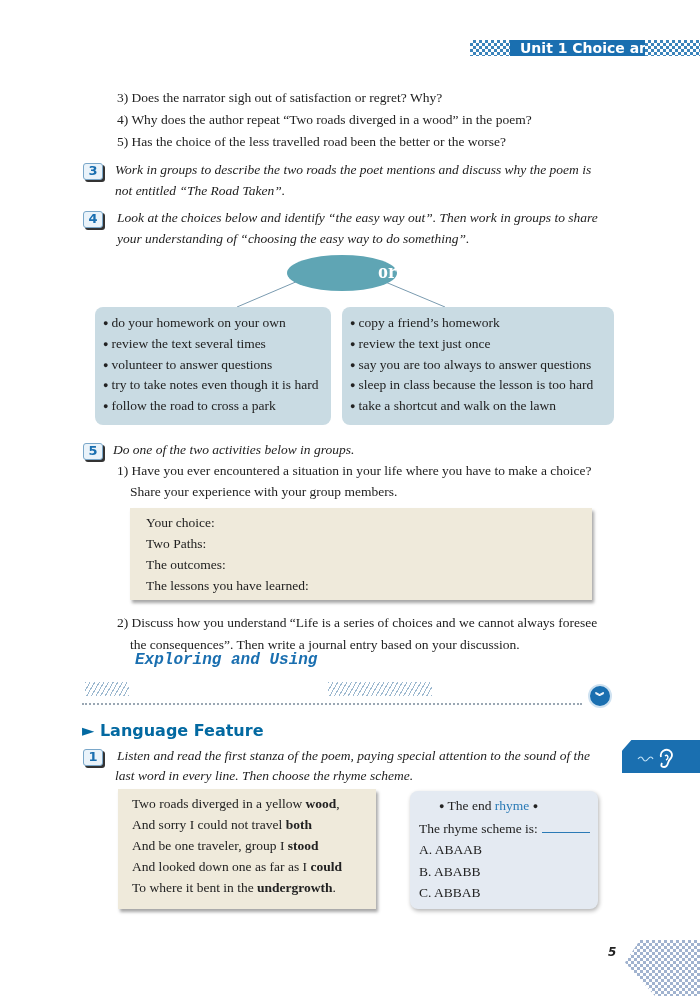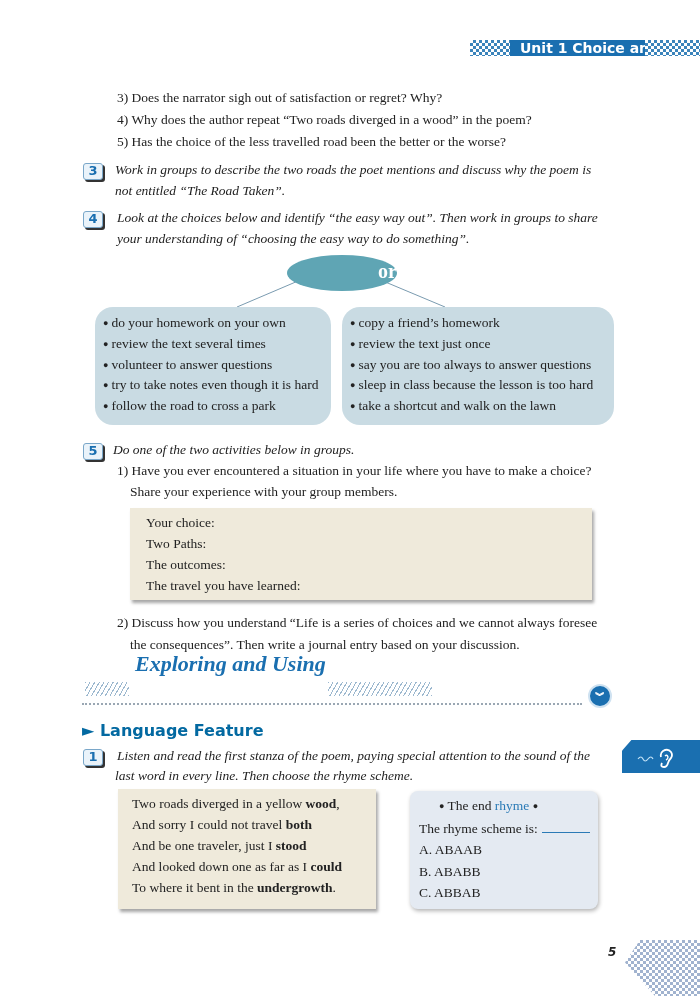--- a/index.html
+++ b/index.html
@@ -22,29 +22,29 @@
   .line { position: absolute; white-space: nowrap; font-size: 13.5px; line-height: 20px; }
   .ital { font-style: italic; }
 
   .num-badge { position: absolute; width: 20px; height: 17px; border: 1.5px solid #7aa7c9; border-radius: 3px;
     background: #eaf3fa; color: #1a6fb0; font-family: "DejaVu Sans", sans-serif; font-weight: bold; font-size: 13px;
     text-align: center; line-height: 14px; box-shadow: 2px 2px 0 #333; }
 
   .or-oval { position: absolute; left: 287px; top: 255px; width: 110px; height: 36px; border-radius: 50%;
     background: #5fa5b4; color: #fff; font-weight: bold; font-size: 20px; text-align: right; line-height: 33px; }
 
-  .choice-box { position: absolute; top: 307px; height: 118px; background: #c9dbe3; border-radius: 18px; padding: 6px 0 0 8px; }
+  .choice-box { position: absolute; top: 307px; height: 118px; background: #c9dbe3; border-radius: 8px; padding: 6px 0 0 8px; }
   .choice-box .item { font-size: 13.5px; line-height: 20.8px; white-space: nowrap; }
   .choice-box .bullet { font-size: 9px; margin-right: 3px; vertical-align: 1px; }
 
   .paper { position: absolute; background: #efeadb; box-shadow: 2px 3px 3px rgba(0,0,0,.35); }
   .paper .pl { font-size: 13.5px; line-height: 21px; white-space: nowrap; }
 
-  .section-title { position: absolute; left: 135px; top: 651px; font-family: Liberation Serif, serif; font-style: italic;
-    font-weight: bold; font-size: 22px; color: #1a6fb0; white-space: nowrap; }
+  .section-title { position: absolute; left: 135px; top: 651px; font-family: Liberation Mono, monospace; font-style: italic;
+    font-weight: bold; font-size: 16px; color: #1a6fb0; white-space: nowrap; }
   .hatch { position: absolute; height: 14px;
     background: repeating-linear-gradient(120deg, #9cb8cf 0 1px, transparent 1px 4px); }
   .dotted-rule { position: absolute; left: 82px; top: 703px; width: 500px; border-top: 2px dotted #9aa7b3; }
   .chev-btn { position: absolute; left: 588px; top: 684px; width: 24px; height: 24px; border-radius: 50%;
     background: #1a6fb0; border: 2px solid #cfe2f1; color: #fff; font-size: 10px; text-align: center; line-height: 20px; font-weight: bold; }
 
   .subhead { position: absolute; left: 82px; top: 721px; font-family: "DejaVu Sans", sans-serif; font-weight: bold;
     font-size: 16px; color: #0369a1; white-space: nowrap; }
 
   .audio-tab { position: absolute; left: 622px; top: 740px; width: 78px; height: 36px; background: #1a6fb0;
@@ -109,21 +109,21 @@
 
 <div class="num-badge" style="left:83px; top:443px;">5</div>
 <div class="line ital" style="left:113px; top:440px;">Do one of the two activities below in groups.</div>
 <div class="line" style="left:117px; top:461px;">1) Have you ever encountered a situation in your life where you have to make a choice?</div>
 <div class="line" style="left:130px; top:482px;">Share your experience with your group members.</div>
 
 <div class="paper" style="left:130px; top:508px; width:462px; height:92px; padding:4px 0 0 16px;">
   <div class="pl">Your choice:</div>
   <div class="pl">Two Paths:</div>
   <div class="pl">The outcomes:</div>
-  <div class="pl">The travel you have learned:</div>
+  <div class="pl">The lessons you have learned:</div>
 </div>
 
 <div class="line" style="left:117px; top:613px;">2) Discuss how you understand “Life is a series of choices and we cannot always foresee</div>
 <div class="line" style="left:130px; top:635px;">the consequences”. Then write a journal entry based on your discussion.</div>
 
 <div class="hatch" style="left:85px; top:682px; width:44px;"></div>
 <div class="section-title">Exploring and Using</div>
 <div class="hatch" style="left:328px; top:682px; width:104px;"></div>
 <div class="dotted-rule"></div>
 <div class="chev-btn">︾</div>
@@ -141,21 +141,21 @@
   </svg>
 </div>
 
 <div class="num-badge" style="left:83px; top:749px;">1</div>
 <div class="line ital" style="left:117px; top:746px;">Listen and read the first stanza of the poem, paying special attention to the sound of the</div>
 <div class="line ital" style="left:115px; top:766px;">last word in every line. Then choose the rhyme scheme.</div>
 
 <div class="paper" style="left:118px; top:789px; width:258px; height:120px; padding:4px 0 0 14px;">
   <div class="pl"><span>Two roads diverged in a yellow </span><b>wood</b><span>,</span></div>
   <div class="pl"><span>And sorry I could not travel </span><b>both</b><span></span></div>
-  <div class="pl"><span>And be one traveler, just I </span><b>stood</b><span></span></div>
+  <div class="pl"><span>And be one traveler, group I </span><b>stood</b><span></span></div>
   <div class="pl"><span>And looked down one as far as I </span><b>could</b><span></span></div>
   <div class="pl"><span>To where it bent in the </span><b>undergrowth</b><span>.</span></div>
 </div>
 
 <div class="rhyme-box">
   <div class="rl" style="padding-left:20px;">
     <span style="font-size:9px; vertical-align:1px;">●</span> <span>The end </span><span class="accent">rhyme</span> <span style="font-size:9px; vertical-align:1px;">●</span>
   </div>
   <div class="rl"><span>The rhyme scheme is:</span><span class="blank"></span></div>
   <div class="rl">A. ABAAB</div>

